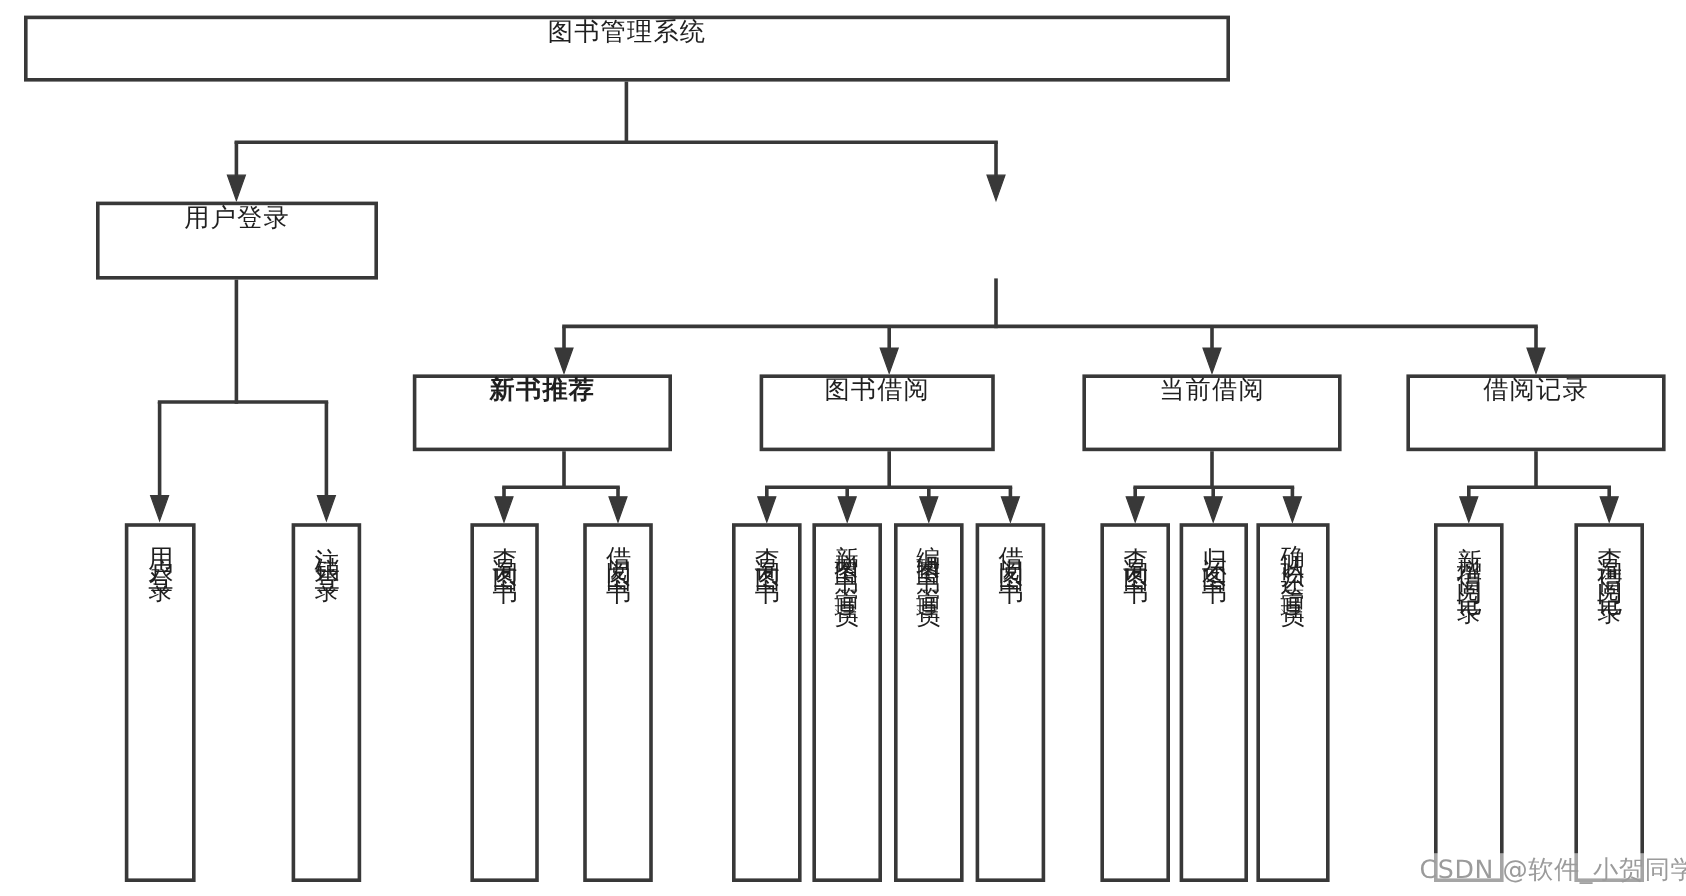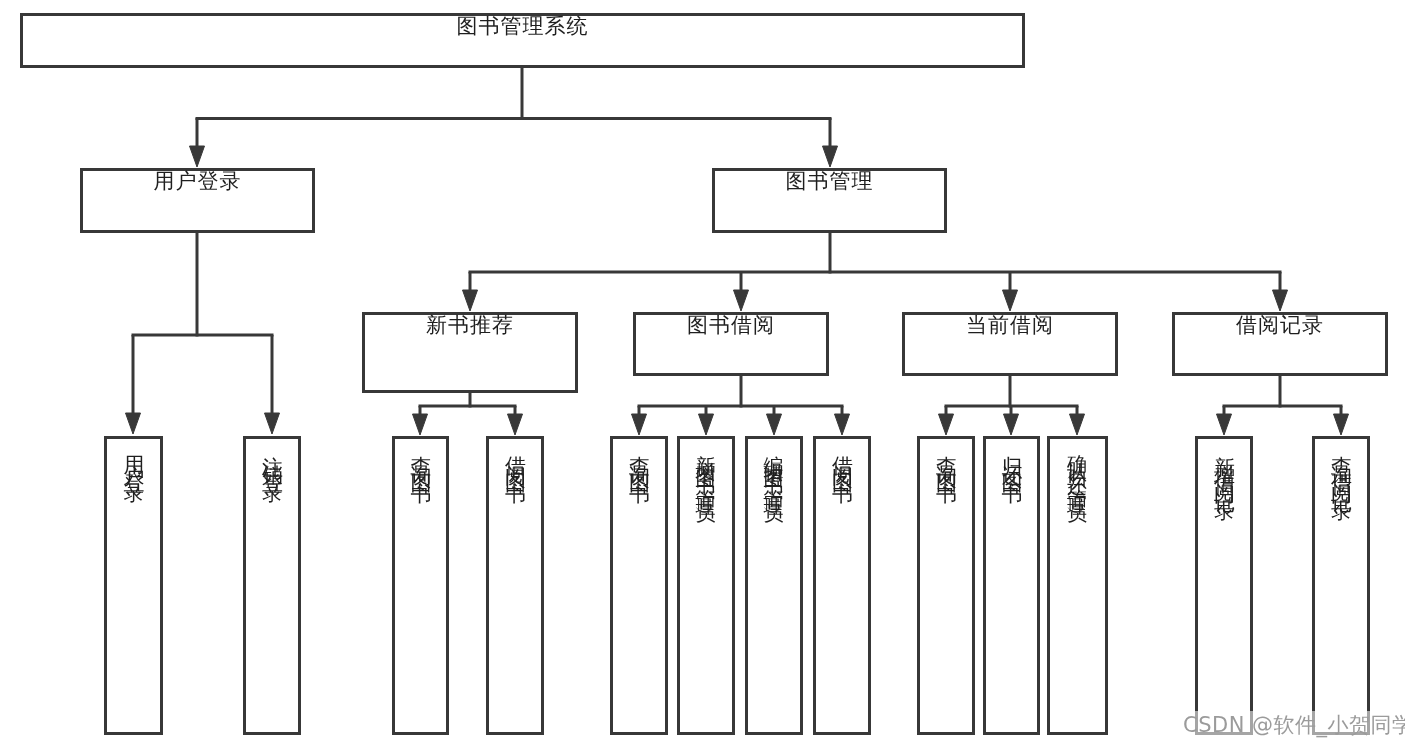--- a/index.html
+++ b/index.html
@@ -136,25 +136,22 @@
     </g>
   </svg>
 
   <div class="node h-node" style="left:20px; top:13px; width:1005px; height:55px;">
     <span>图书管理系统</span>
   </div>
 
   <div class="node h-node" style="left:80px; top:168px; width:235px; height:65px;">
     <span>用户登录</span>
   </div>
-  <div class="node h-node" style="left:712px; top:168px; width:235px; height:65px;">
-    <span>图书管理</span>
-  </div>
-
-  <div class="node h-node" style="left:362px; top:312px; width:216px; height:81px;">
+
+  <div class="node h-node" style="left:344px; top:312px; width:216px; height:64px;font-weight:bold;">
     <span>新书推荐</span>
   </div>
   <div class="node h-node" style="left:633px; top:312px; width:196px; height:64px;">
     <span>图书借阅</span>
   </div>
   <div class="node h-node" style="left:902px; top:312px; width:216px; height:64px;">
     <span>当前借阅</span>
   </div>
   <div class="node h-node" style="left:1172px; top:312px; width:216px; height:64px;">
     <span>借阅记录</span>

